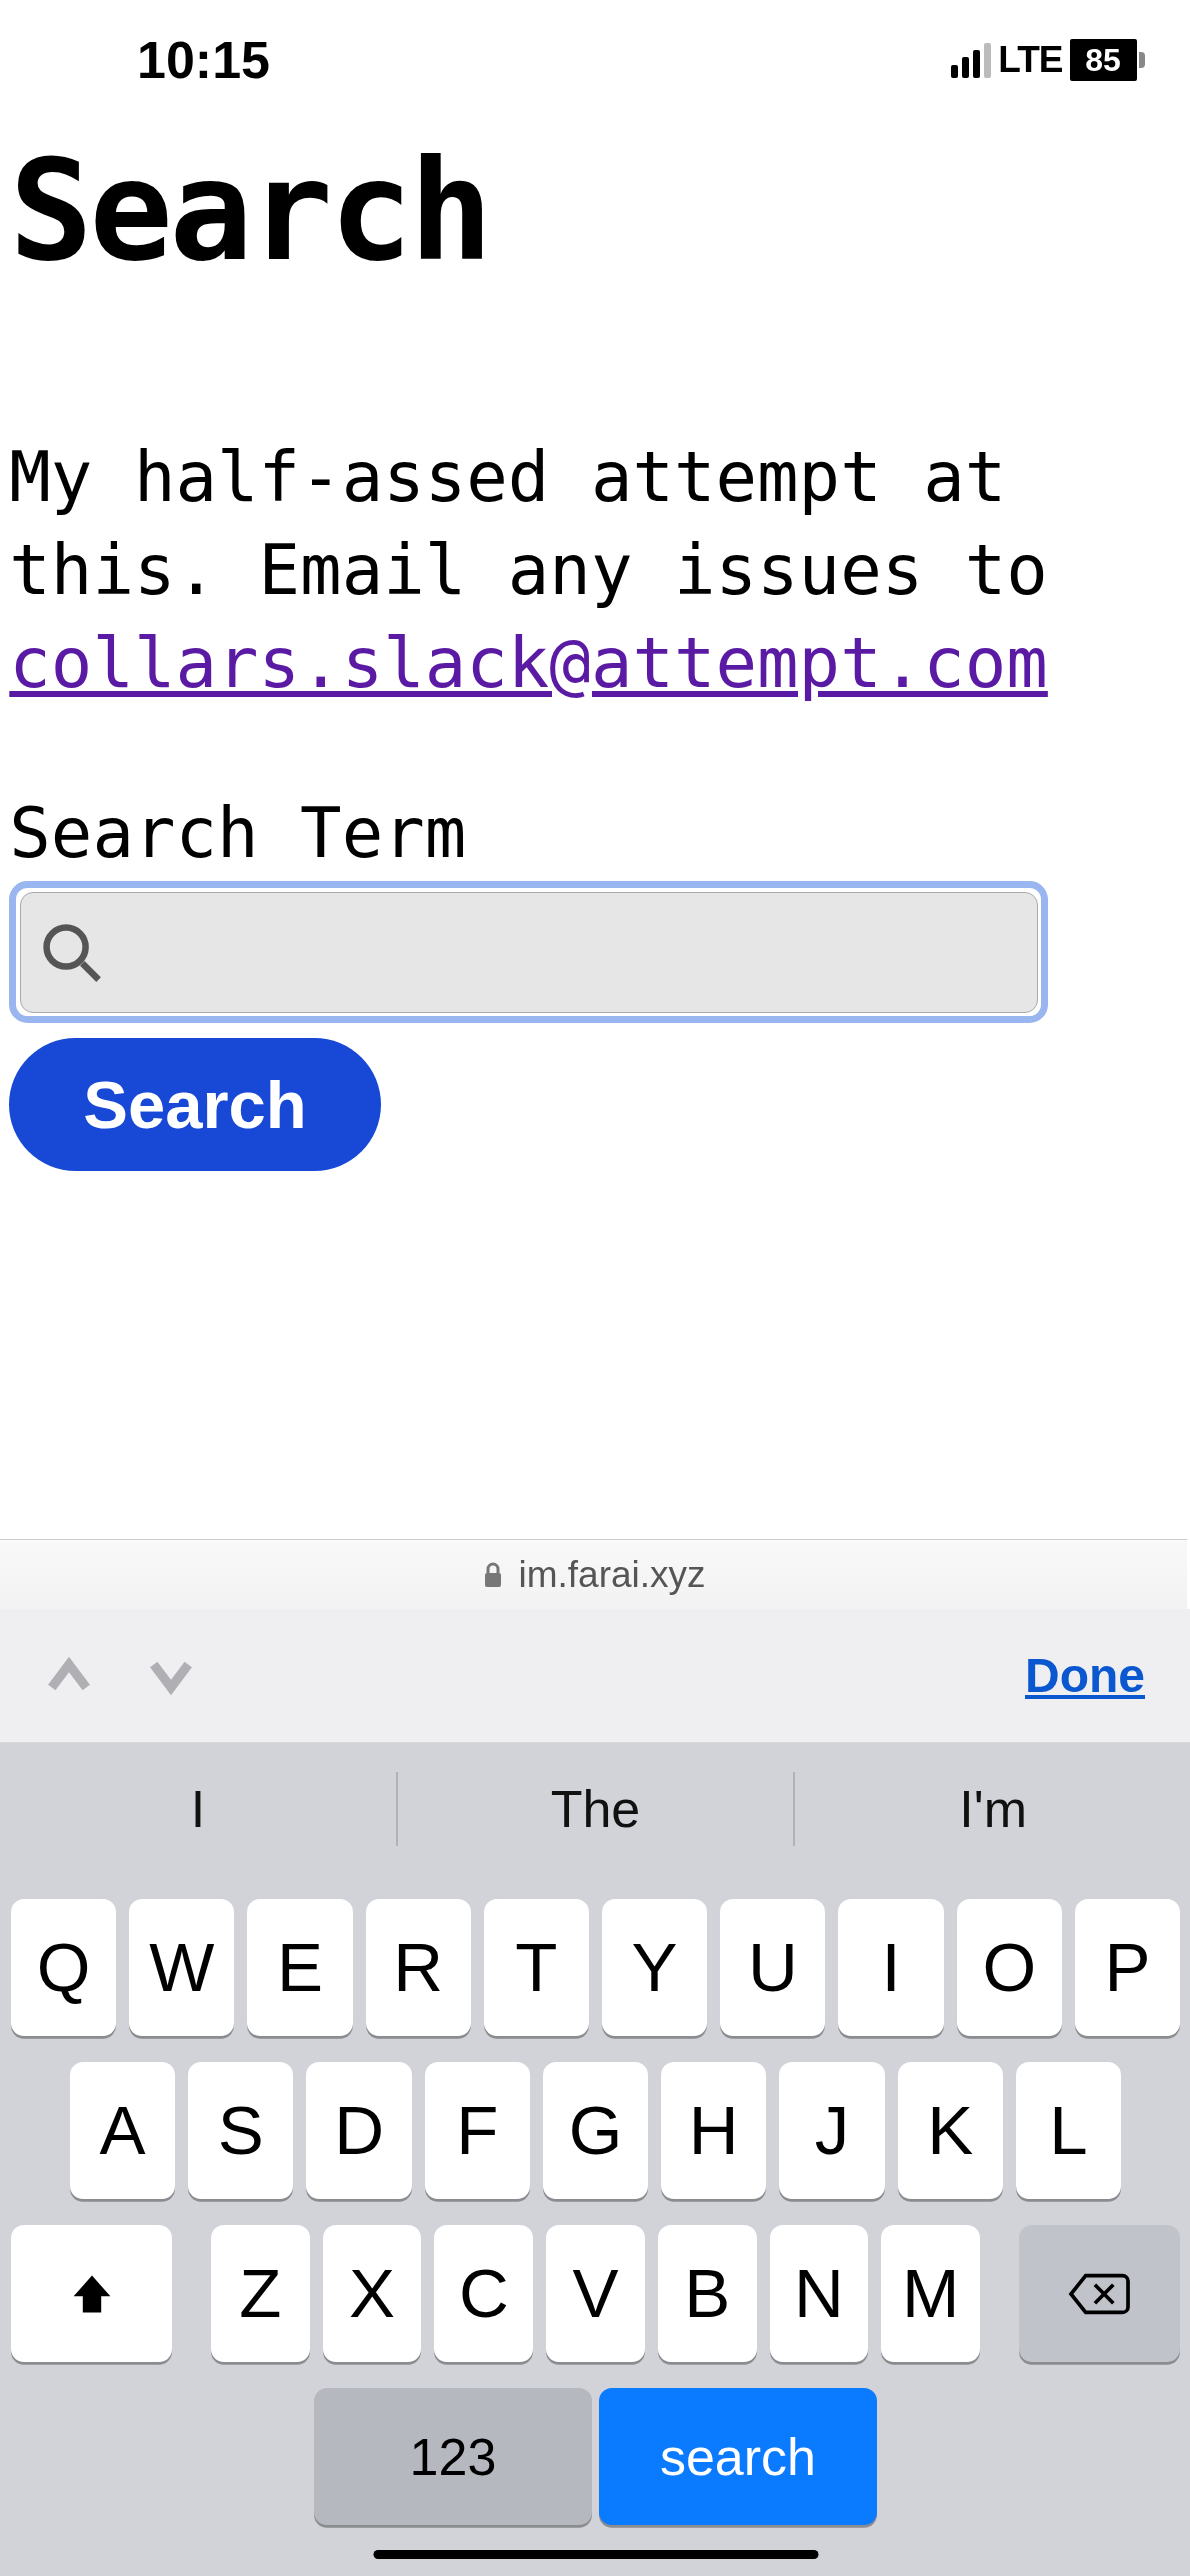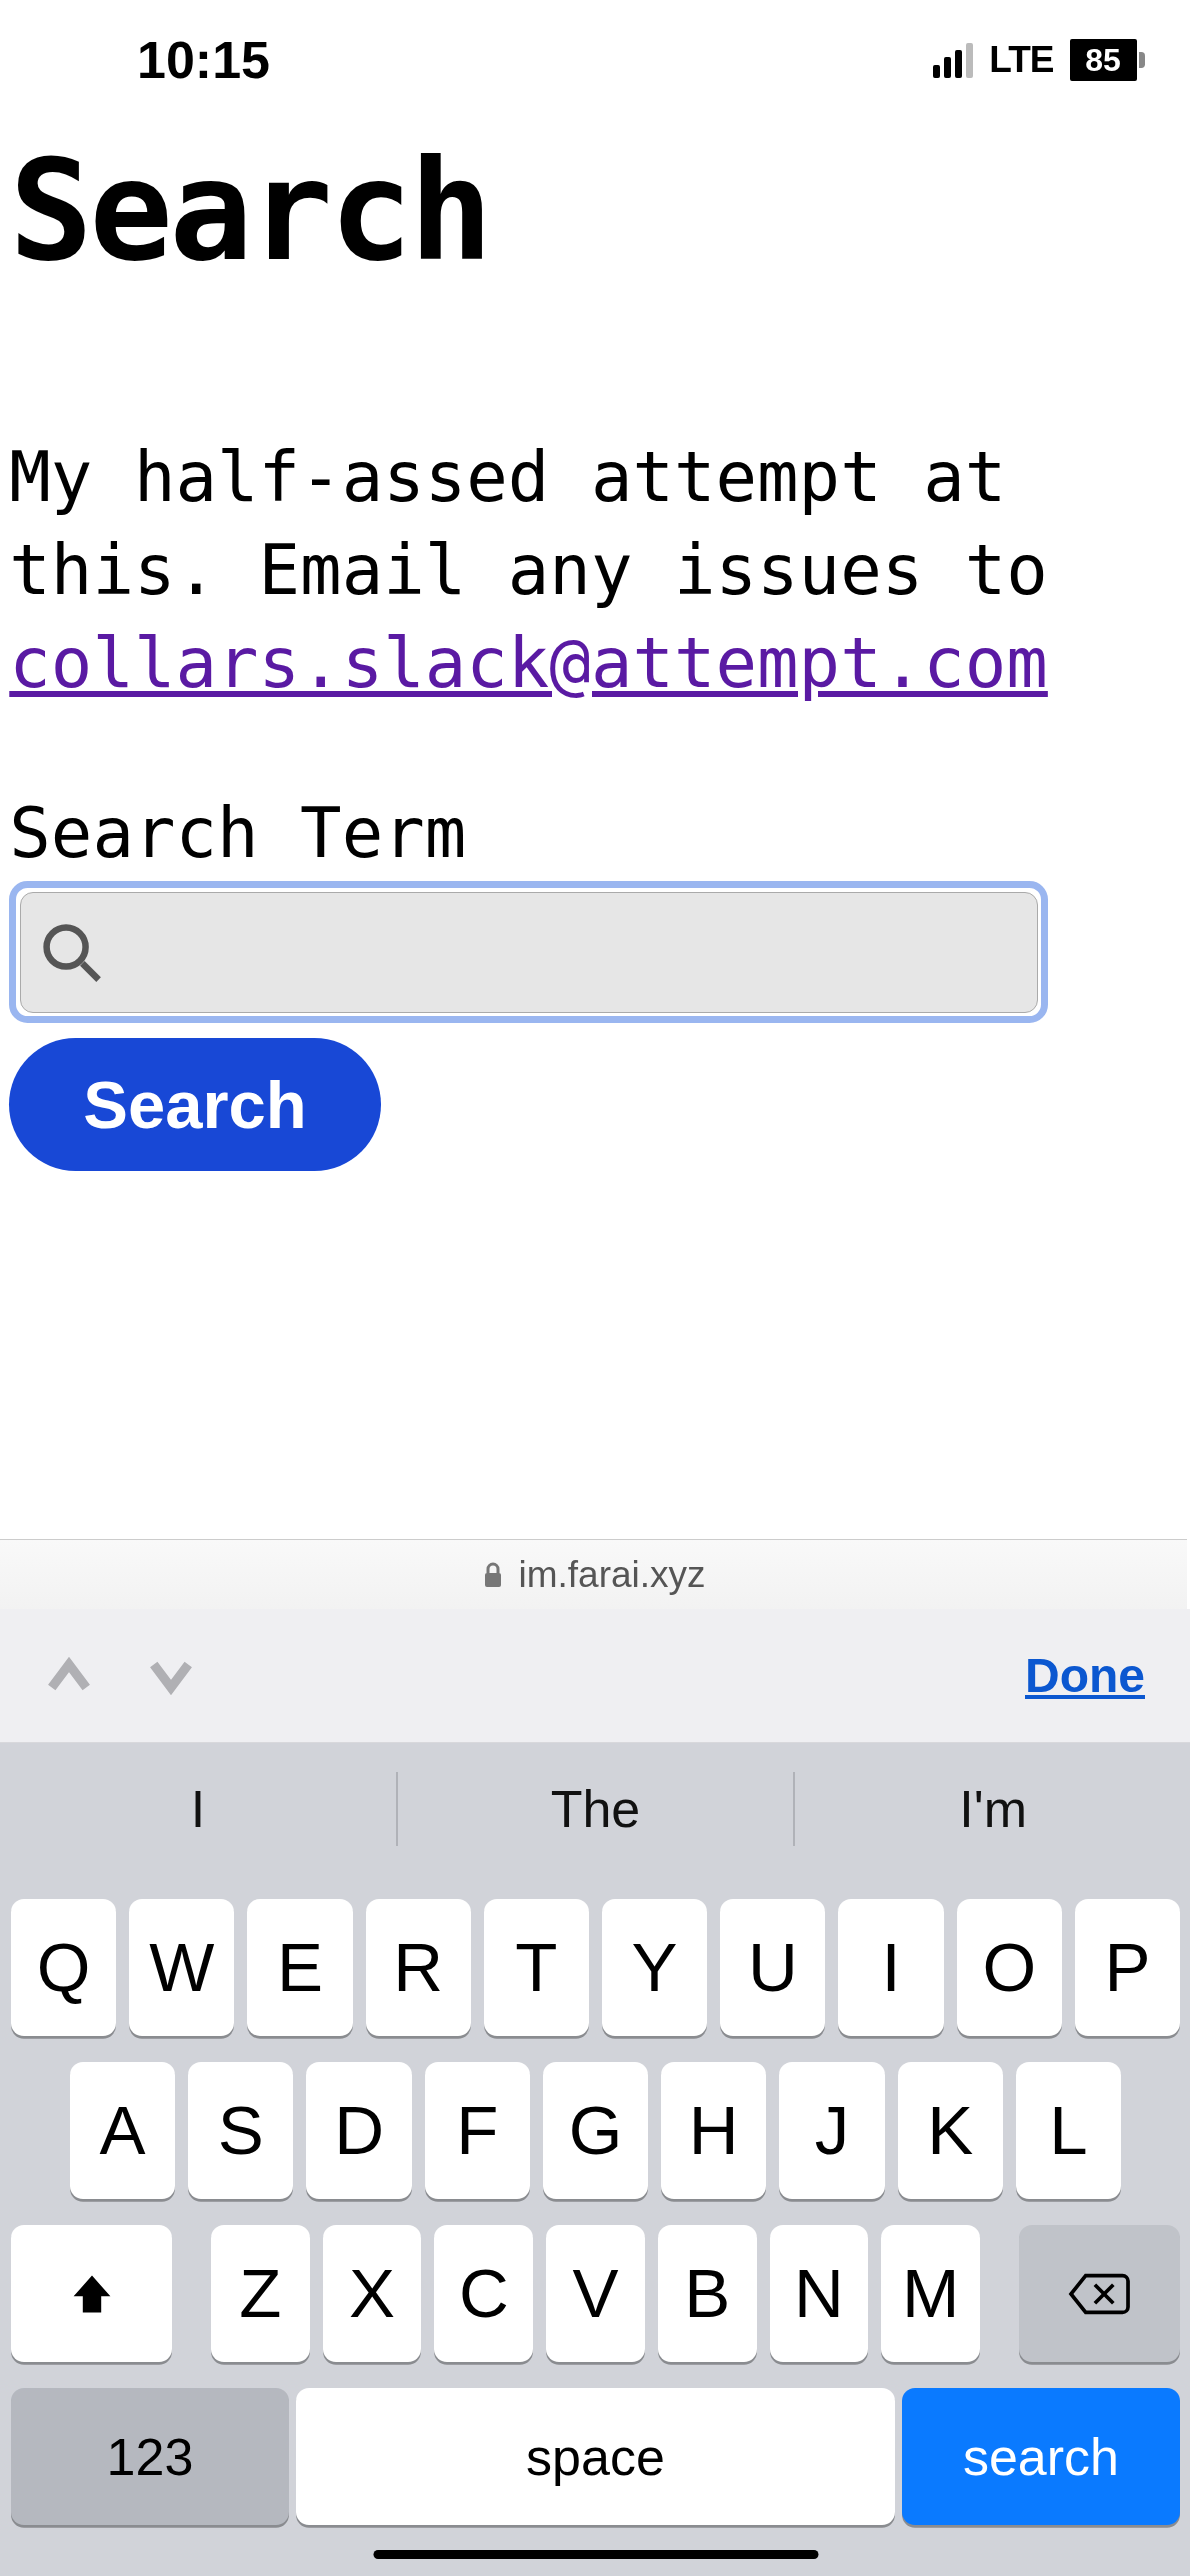--- a/index.html
+++ b/index.html
@@ -27,21 +27,21 @@
     margin-left: 12px;
   }
   .status-time {
     font-size: 52px;
     font-weight: 600;
     margin-left: 79px;
   }
   .status-right {
     display: flex;
     align-items: center;
-    gap: 16px;
+    gap: 7px;
   }
   .signal-bars {
     display: flex;
     align-items: flex-end;
     gap: 3.7px;
   }
   .signal-bars span {
     width: 7.4px;
     background: #000;
     border-radius: 1.9px;
@@ -431,21 +431,20 @@
     <div class="key key-backspace">
       <svg width="65" height="46" viewBox="0 0 70 50">
         <path d="M20 5 H60 a6 6 0 0 1 6 6 V39 a6 6 0 0 1 -6 6 H20 L4 25 Z" fill="none" stroke="#000" stroke-width="4"></path>
         <line x1="30" y1="15" x2="50" y2="35" stroke="#000" stroke-width="4"></line>
         <line x1="50" y1="15" x2="30" y2="35" stroke="#000" stroke-width="4"></line>
       </svg>
     </div>
   </div>
   <div class="kb-row row4">
     <div class="key key-123">123</div>
-    <div class="key key-space">space</div>
     <div class="key key-action">search</div>
   </div>
 
   <div class="kb-bottom">
     
     
   </div>
 </div>
 
 <div class="home-indicator"></div>

